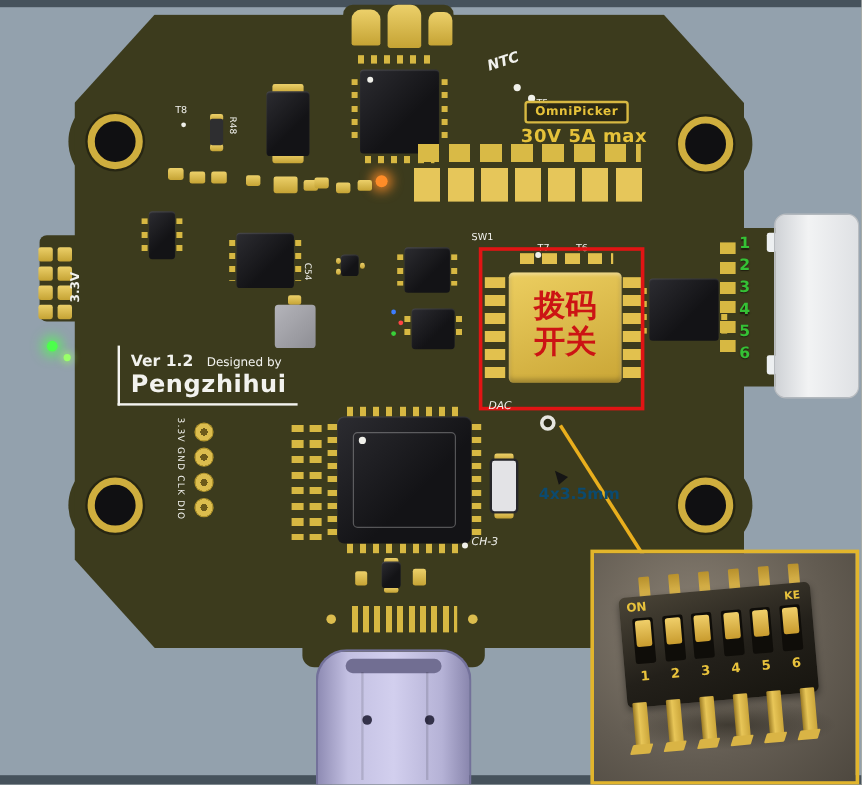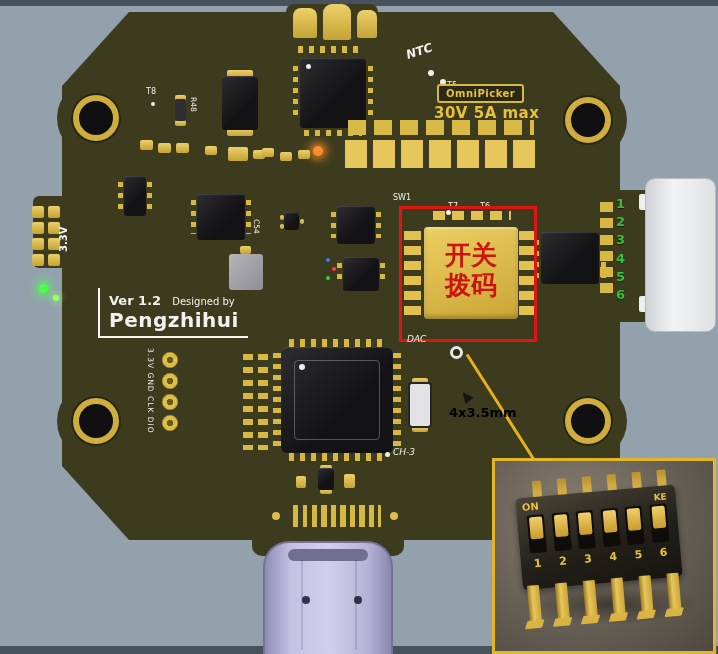--- a/index.html
+++ b/index.html
@@ -188,31 +188,31 @@
   </div>
   <div class="abs" style="left:639px;top:194px;width:8px;height:16px;background:#eceff1;border-radius:2px;z-index:8"></div>
   <div class="abs" style="left:639px;top:296px;width:8px;height:16px;background:#eceff1;border-radius:2px;z-index:8"></div>
   <div class="abs" style="left:645px;top:178px;width:71px;height:154px;background:linear-gradient(90deg,#cfd2d6,#f2f3f4 40%,#dfe1e4);border:1px solid #b8bcc0;border-radius:10px;z-index:9"></div>
 
   <div class="pins-v" style="left:404px;top:231px;width:17px;height:86px;background:repeating-linear-gradient(180deg,#e2c14e 0 9px,transparent 9px 15px);z-index:21"></div>
   <div class="pins-v" style="left:519px;top:231px;width:17px;height:86px;background:repeating-linear-gradient(180deg,#e2c14e 0 9px,transparent 9px 15px);z-index:21"></div>
   <div class="pins-h" style="left:433px;top:211px;width:78px;height:9px;background:repeating-linear-gradient(90deg,#e2c14e 0 12px,transparent 12px 19px);z-index:21"></div>
   <div class="dip-square" style="left:424px;top:227px;width:94px;height:92px;z-index:21"></div>
   <div class="abs" style="left:424px;top:241px;width:94px;z-index:22">
+    <div class="diplabel">拨码</div>
     <div class="diplabel">开关</div>
-    <div class="diplabel">拨码</div>
   </div>
   <div class="redbox" style="left:399px;top:206px;width:138px;height:136px;z-index:23"></div>
   <div class="txt" style="left:407px;top:335px;font-size:9px;font-style:italic;z-index:24">DAC</div>
   <div class="abs" style="left:450px;top:346px;width:13px;height:13px;border:3px solid #e6e6e0;background:#2c2b16;border-radius:50%;z-index:24"></div>
 
   <div class="callout" style="left:467px;top:353px;width:136px;transform:rotate(57.5deg);z-index:15"></div>
 
   <div class="dim-arrow" style="left:461px;top:391px;z-index:16"></div>
-  <div class="abs" style="left:449px;top:405px;font-size:13px;font-weight:bold;color:#000000;z-index:16">4x3.5mm</div>
+  <div class="abs" style="left:449px;top:405px;font-size:13px;font-weight:bold;color:#0c4a6e;z-index:16">4x3.5mm</div>
 
   <div class="pad" style="left:320px;top:465px;width:12px;height:5px"></div>
   <div class="pad" style="left:320px;top:489px;width:12px;height:5px"></div>
   <div class="chip" style="left:318px;top:468px;width:16px;height:22px"></div>
   <div class="pad" style="left:296px;top:476px;width:10px;height:12px"></div>
   <div class="pad" style="left:344px;top:474px;width:11px;height:14px"></div>
   <div class="dotw" style="left:385px;top:452px;width:5px;height:5px"></div>
   <div class="txt" style="left:393px;top:448px;font-size:9px;font-style:italic">CH-3</div>
   <div class="abs" style="left:293px;top:505px;width:88px;height:22px;background:repeating-linear-gradient(90deg,var(--c-gold,#d7b842) 0 5px,transparent 5px 9.5px)"></div>
   <div class="abs" style="left:272px;top:512px;width:8px;height:8px;border-radius:50%;background:#dcbd4e"></div>

